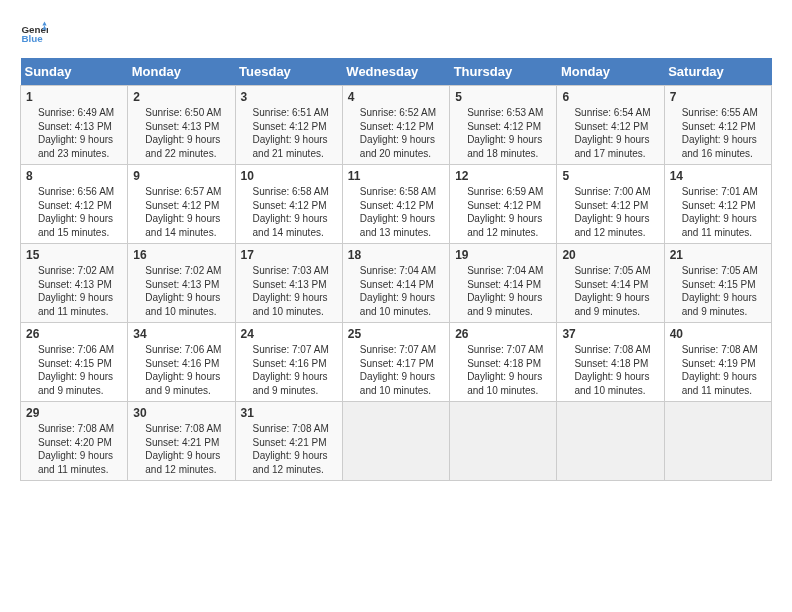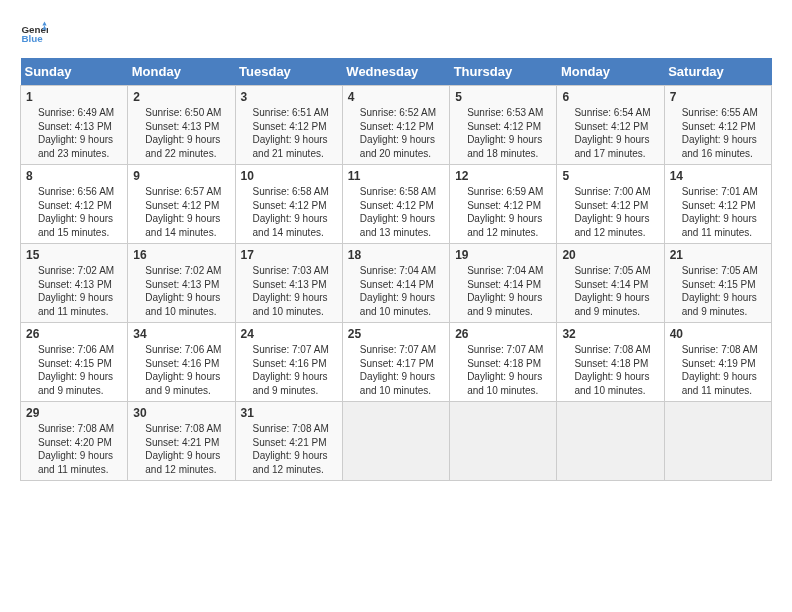--- a/index.html
+++ b/index.html
@@ -216,21 +216,21 @@
         </td>
         <td>
           <div class="day-number">25</div>
           <div class="day-detail">Sunrise: 7:07 AM<br>Sunset: 4:17 PM<br>Daylight: 9 hours and 10 minutes.</div>
         </td>
         <td>
           <div class="day-number">26</div>
           <div class="day-detail">Sunrise: 7:07 AM<br>Sunset: 4:18 PM<br>Daylight: 9 hours and 10 minutes.</div>
         </td>
         <td>
-          <div class="day-number">32</div>
+          <div class="day-number">37</div>
           <div class="day-detail">Sunrise: 7:08 AM<br>Sunset: 4:18 PM<br>Daylight: 9 hours and 10 minutes.</div>
         </td>
         <td>
           <div class="day-number">40</div>
           <div class="day-detail">Sunrise: 7:08 AM<br>Sunset: 4:19 PM<br>Daylight: 9 hours and 11 minutes.</div>
         </td>
       </tr>
       <tr>
         <td>
           <div class="day-number">29</div>

